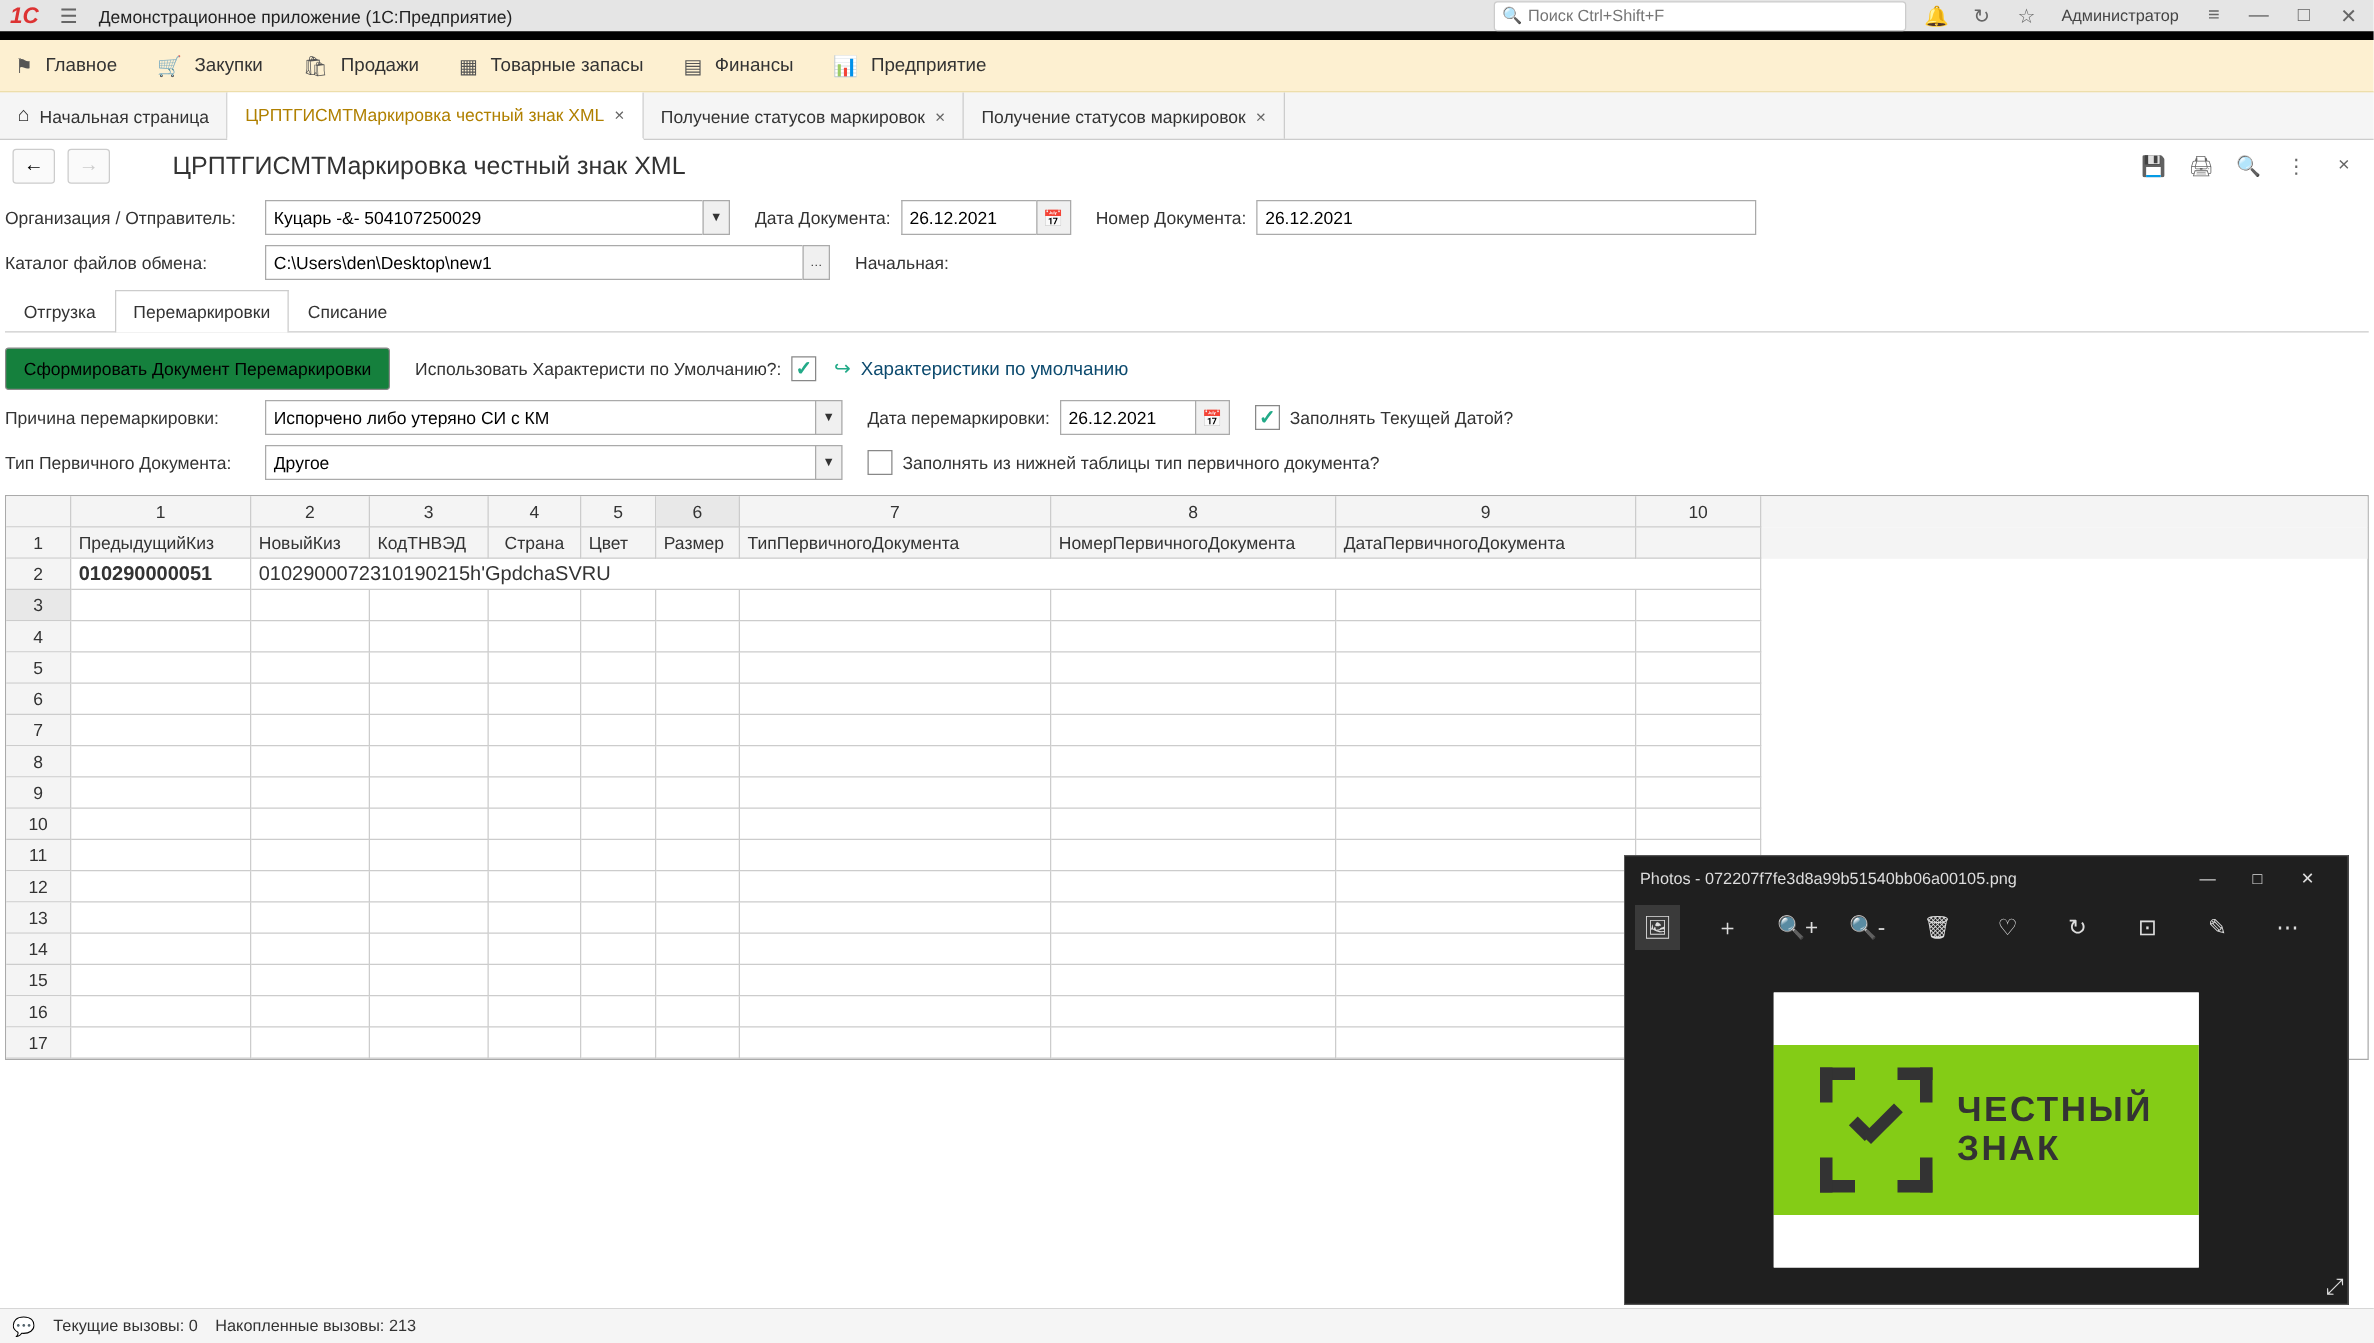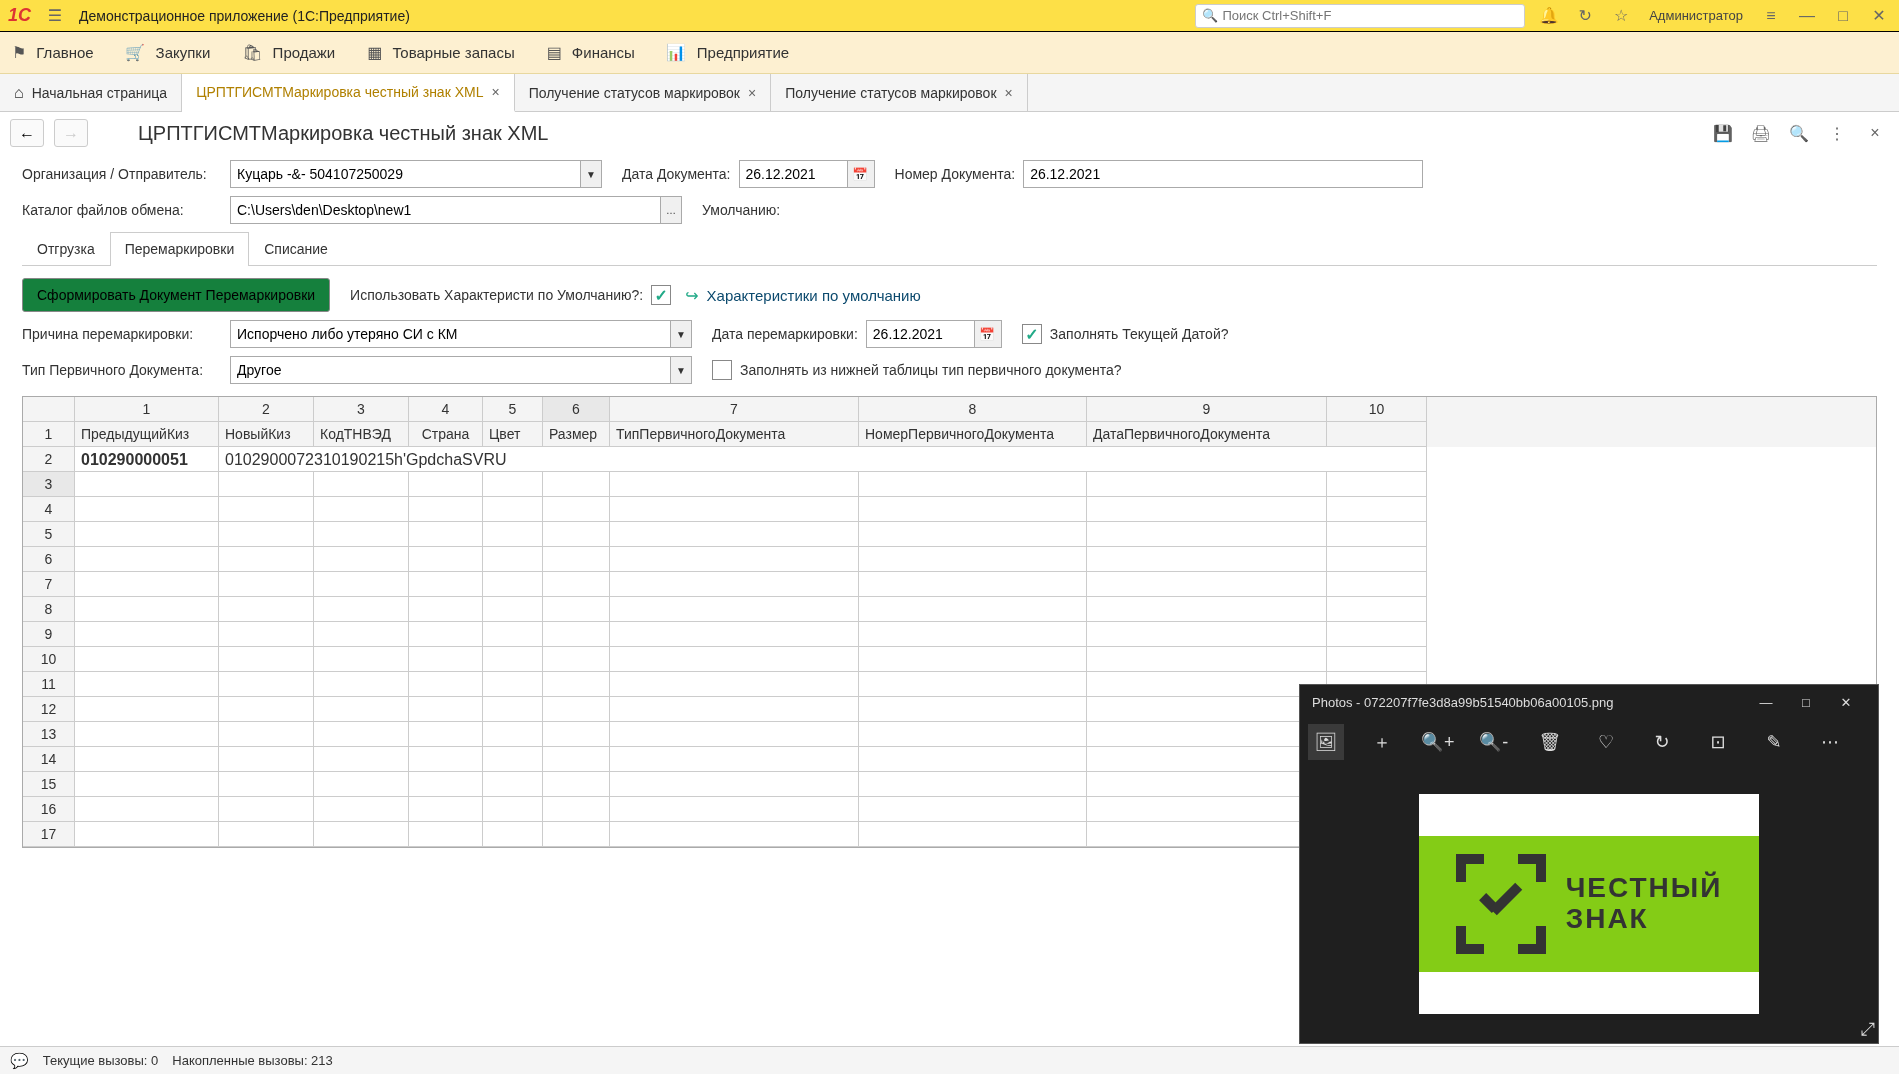--- a/index.html
+++ b/index.html
@@ -1,18 +1,18 @@
 <!DOCTYPE html>
 <html><head>
 <meta charset="utf-8">
 <style>
 * { box-sizing: border-box; margin: 0; padding: 0; font-family: Arial, sans-serif; }
 body { background: #fff; font-size: 13px; color: #333; overflow: hidden; }
 
-.titlebar { height: 32px; background: #fde047; display: flex; align-items: center; padding: 0 8px; gap: 12px; border-bottom: 1px solid #000000; }
+.titlebar { height: 32px; background: #e5e5e5; display: flex; align-items: center; padding: 0 8px; gap: 12px; border-bottom: 7px solid #000000; }
 .logo { color: #d33; font-weight: bold; font-size: 18px; font-style: italic; }
 .titlebar-title { font-size: 14px; color: #222; }
 .titlebar-spacer { flex: 1; }
 .search-box { width: 330px; height: 24px; background: #fff; border: 1px solid #ccc; border-radius: 3px; display: flex; align-items: center; padding: 0 6px; }
 .search-box input { border: none; outline: none; flex: 1; font-size: 13px; color: #999; }
 .titlebar-icon { width: 24px; height: 24px; display: flex; align-items: center; justify-content: center; cursor: pointer; color: #666; font-size: 16px; }
 .user-name { font-size: 13px; color: #444; padding: 0 4px; }
 
 .menubar { height: 42px; background: #fdf0d1; display: flex; align-items: center; padding: 0 12px; gap: 32px; border-bottom: 1px solid #e8d89f; }
 .menu-item { display: flex; align-items: center; gap: 10px; cursor: pointer; font-size: 15px; color: #333; }
@@ -23,21 +23,21 @@
 .tab.active { background: #fff; color: #b08000; border-bottom: 2px solid #fff; margin-bottom: -1px; }
 .tab-close { color: #666; cursor: pointer; }
 .home-icon { font-size: 16px; }
 
 .toolbar-row { height: 42px; display: flex; align-items: center; padding: 0 10px; gap: 10px; }
 .nav-btn { width: 34px; height: 28px; border: 1px solid #ccc; background: #fafafa; display: flex; align-items: center; justify-content: center; cursor: pointer; font-size: 16px; border-radius: 3px; }
 .page-title { font-size: 20px; font-weight: normal; margin-left: 40px; }
 .toolbar-spacer { flex: 1; }
 .toolbar-icon { width: 28px; height: 28px; display: flex; align-items: center; justify-content: center; cursor: pointer; color: #666; font-size: 16px; }
 
-.form-area { padding: 6px 22px; }
+.form-area { padding: 6px 4px; }
 .form-row { display: flex; align-items: center; gap: 8px; margin-bottom: 8px; }
 .form-label { font-size: 14px; color: #333; }
 .form-field { height: 28px; border: 1px solid #aaa; padding: 0 6px; font-size: 14px; background: #fff; }
 .dropdown-wrap { display: flex; height: 28px; }
 .dropdown-wrap .form-field { border-right: none; }
 .dropdown-btn { width: 22px; border: 1px solid #aaa; background: #f0f0f0; display: flex; align-items: center; justify-content: center; cursor: pointer; font-size: 10px; }
 .date-btn { width: 28px; border: 1px solid #aaa; background: #f0f0f0; display: flex; align-items: center; justify-content: center; cursor: pointer; }
 
 .subtabs { display: flex; border-bottom: 1px solid #ccc; margin-bottom: 12px; }
 .subtab { padding: 8px 14px; cursor: pointer; font-size: 14px; border: 1px solid transparent; border-bottom: none; }
@@ -179,21 +179,21 @@
     <span class="form-label" style="margin-left:12px">Номер Документа:</span>
     <input class="form-field" style="width: 400px;" value="26.12.2021">
   </div>
 
   <div class="form-row">
     <span class="form-label" style="width:200px">Каталог файлов обмена:</span>
     <div class="dropdown-wrap">
       <input class="form-field" style="width: 430px;" value="C:\Users\den\Desktop\new1">
       <span class="dropdown-btn">…</span>
     </div>
-    <span class="form-label" style="margin-left:12px">Умолчанию:</span>
+    <span class="form-label" style="margin-left:12px">Начальная:</span>
   </div>
 
   <div class="subtabs">
     <div class="subtab">Отгрузка</div>
     <div class="subtab active">Перемаркировки</div>
     <div class="subtab">Списание</div>
   </div>
 
   <div class="form-row">
     <button class="big-btn">Сформировать Документ Перемаркировки</button>

